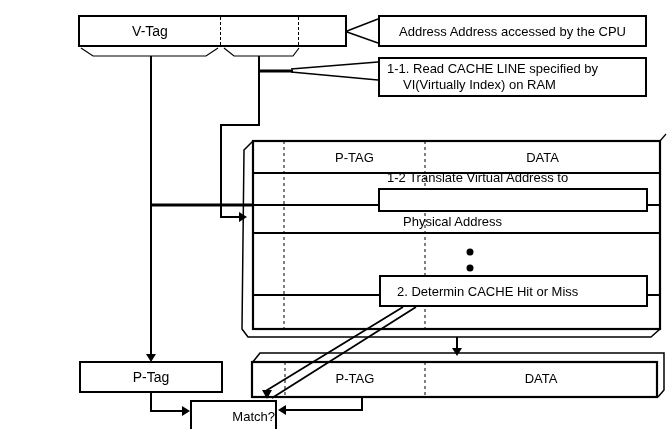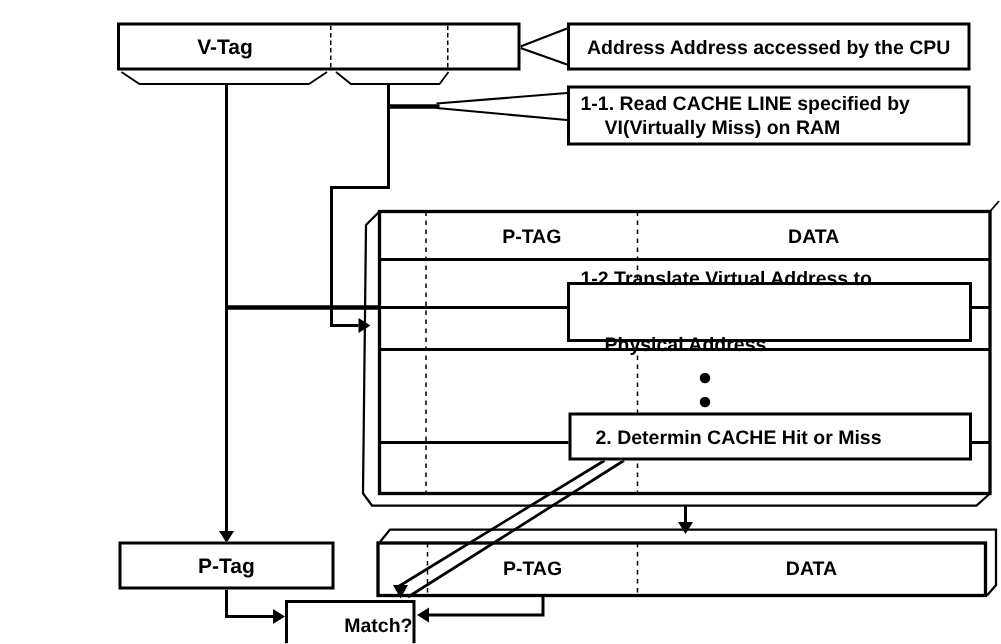--- a/index.html
+++ b/index.html
@@ -1,17 +1,17 @@
 <!DOCTYPE html>
 <html><head>
 <meta charset="utf-8">
 <style>
   html,body{margin:0;padding:0;background:#fff;}
   #stage{position:relative;width:667px;height:429px;background:#fff;overflow:hidden;
-         font-family:"Liberation Sans",sans-serif;color:#000;font-weight:bold;}
+         font-family:"Liberation Sans",sans-serif;color:#000;}
   #lines{position:absolute;left:0;top:0;}
   .box{position:absolute;background:#fff;border:2px solid #000;box-sizing:border-box;
        display:flex;align-items:center;font-size:13px;line-height:15px;}
   .box.center{justify-content:center;}
   .label{position:absolute;display:flex;align-items:center;justify-content:center;
          font-size:13px;background:transparent;}
   .twoline{flex-direction:column;align-items:flex-start;justify-content:center;padding-left:7px;}
   .twoline .l2{padding-left:16px;}
   .dashsep{position:absolute;top:0;bottom:0;width:0;border-left:1px dashed #000;}
   .fs14{font-size:14px;}
@@ -77,27 +77,27 @@
     <div class="dashsep" style="left:218px;"></div>
     <div class="label fs14" style="left:0;top:0;width:140px;height:28px;">V-Tag</div>
   </div>
 
   <div class="box center" style="left:378px;top:15px;width:269px;height:32px;">
     <span>Address Address accessed by the CPU</span>
   </div>
 
   <div class="box twoline" style="left:378px;top:57px;width:269px;height:40px;line-height:16px;text-align:right;">
     <span class="l1">1-1. Read CACHE LINE specified by</span>
-    <span class="l2">VI(Virtually Miss) on RAM</span>
+    <span class="l2">VI(Virtually Index) on RAM</span>
   </div>
 
   <div class="label" style="left:284px;top:148px;width:141px;height:18px;">P-TAG</div>
   <div class="label" style="left:425px;top:148px;width:235px;height:18px;">DATA</div>
 
-  <div class="box twoline" style="left:378px;top:188px;width:270px;height:40px;line-height:16px;gap:28px;">
+  <div class="box twoline" style="left:378px;top:188px;width:270px;height:24px;line-height:16px;gap:28px;">
     <span class="l1">1-2 Translate Virtual Address to</span>
     <span class="l2">Physical Address</span>
   </div>
 
   <div class="box" style="left:379px;top:275px;width:269px;height:32px;padding-left:16px;">
     <span>2. Determin CACHE Hit or Miss</span>
   </div>
 
   <div class="label" style="left:285px;top:369px;width:140px;height:18px;">P-TAG</div>
   <div class="label" style="left:425px;top:369px;width:232px;height:18px;">DATA</div>

